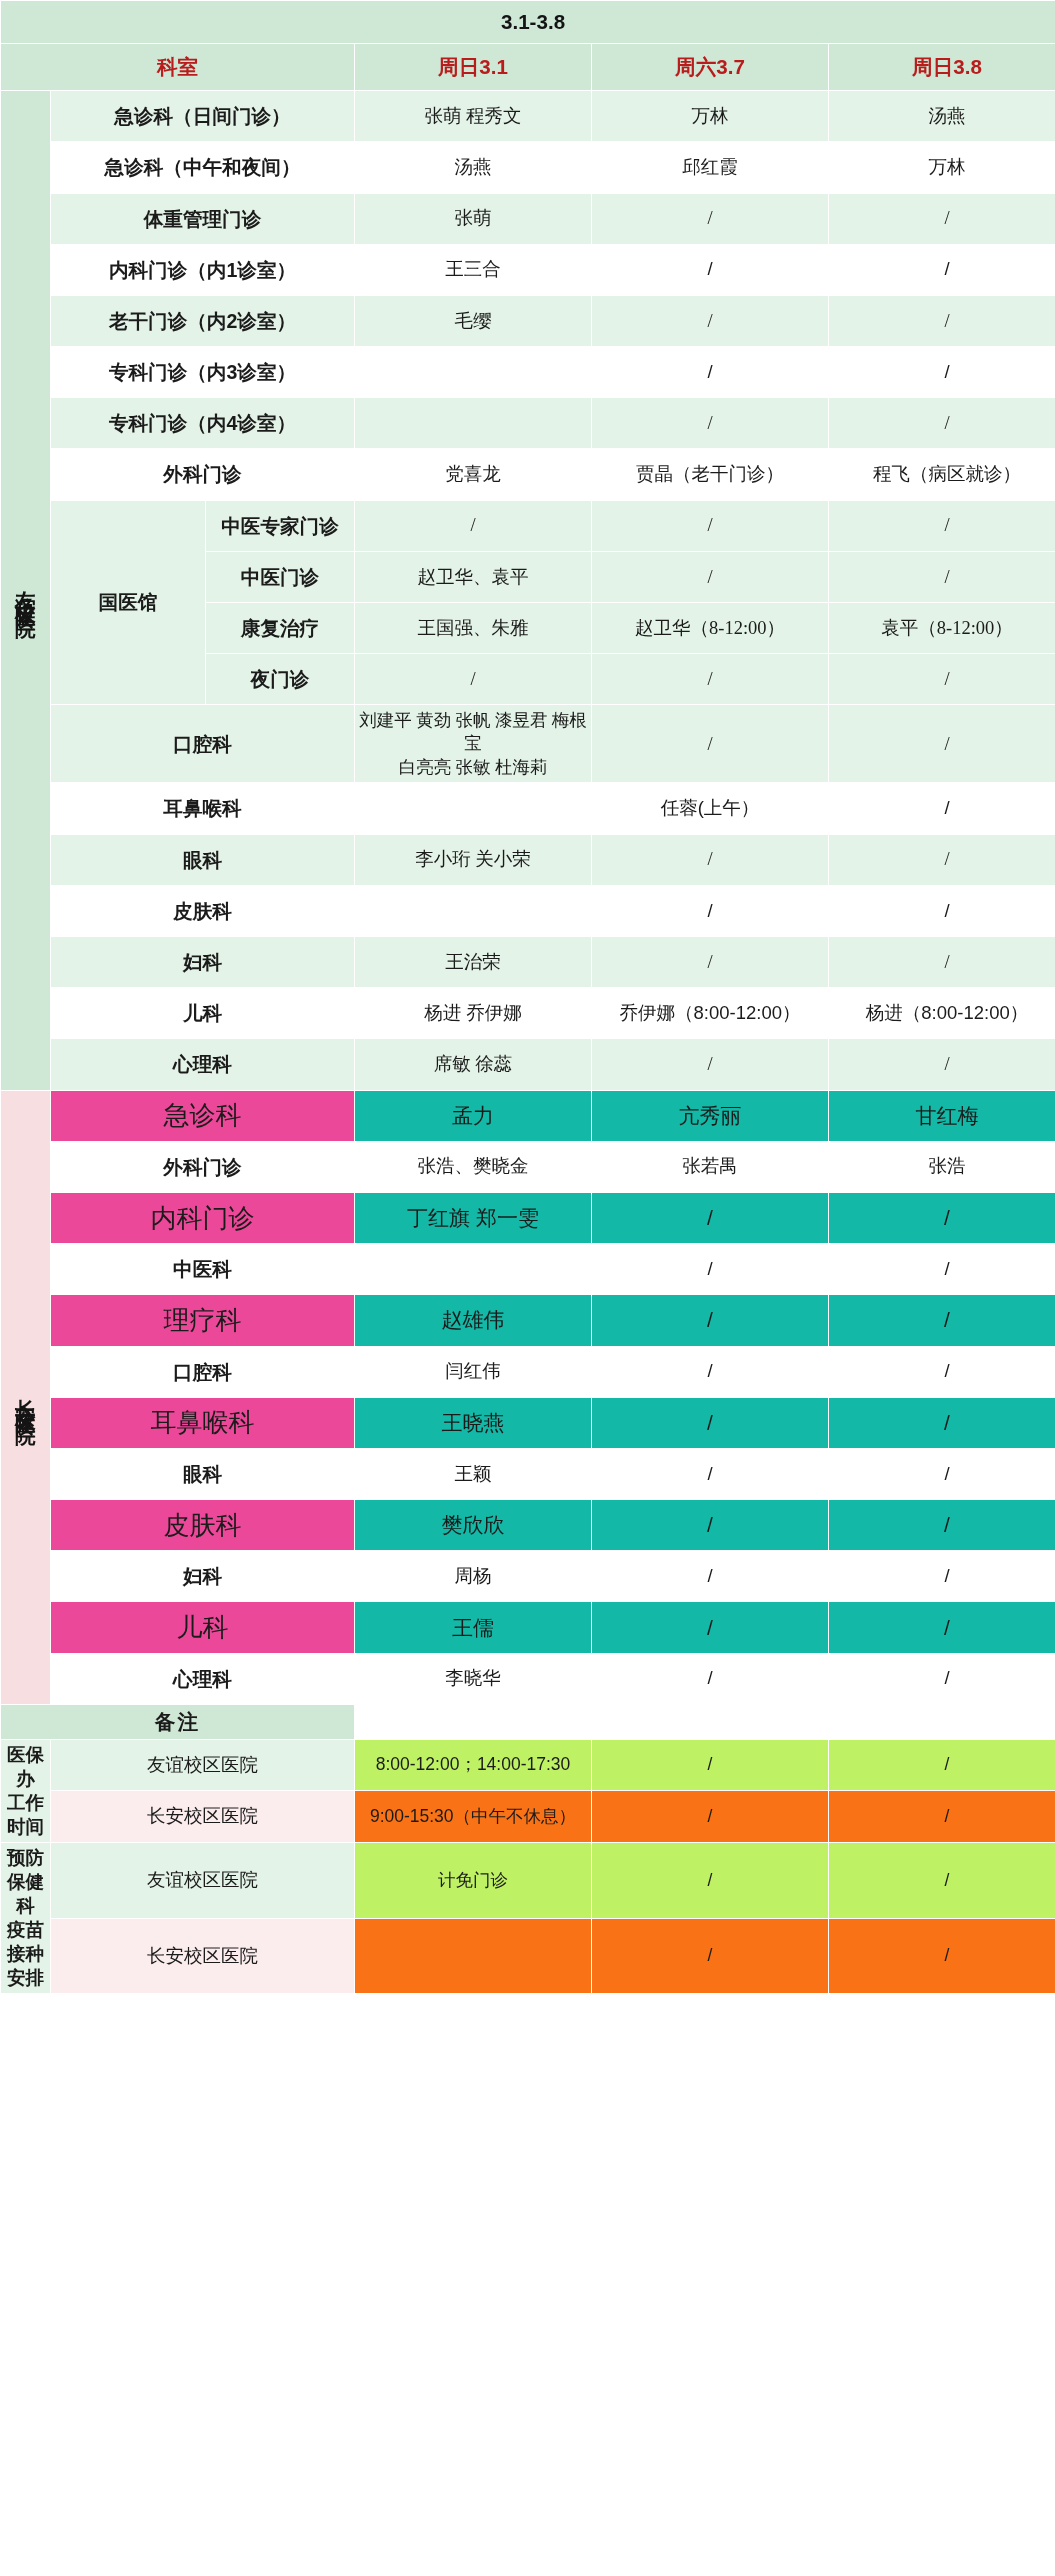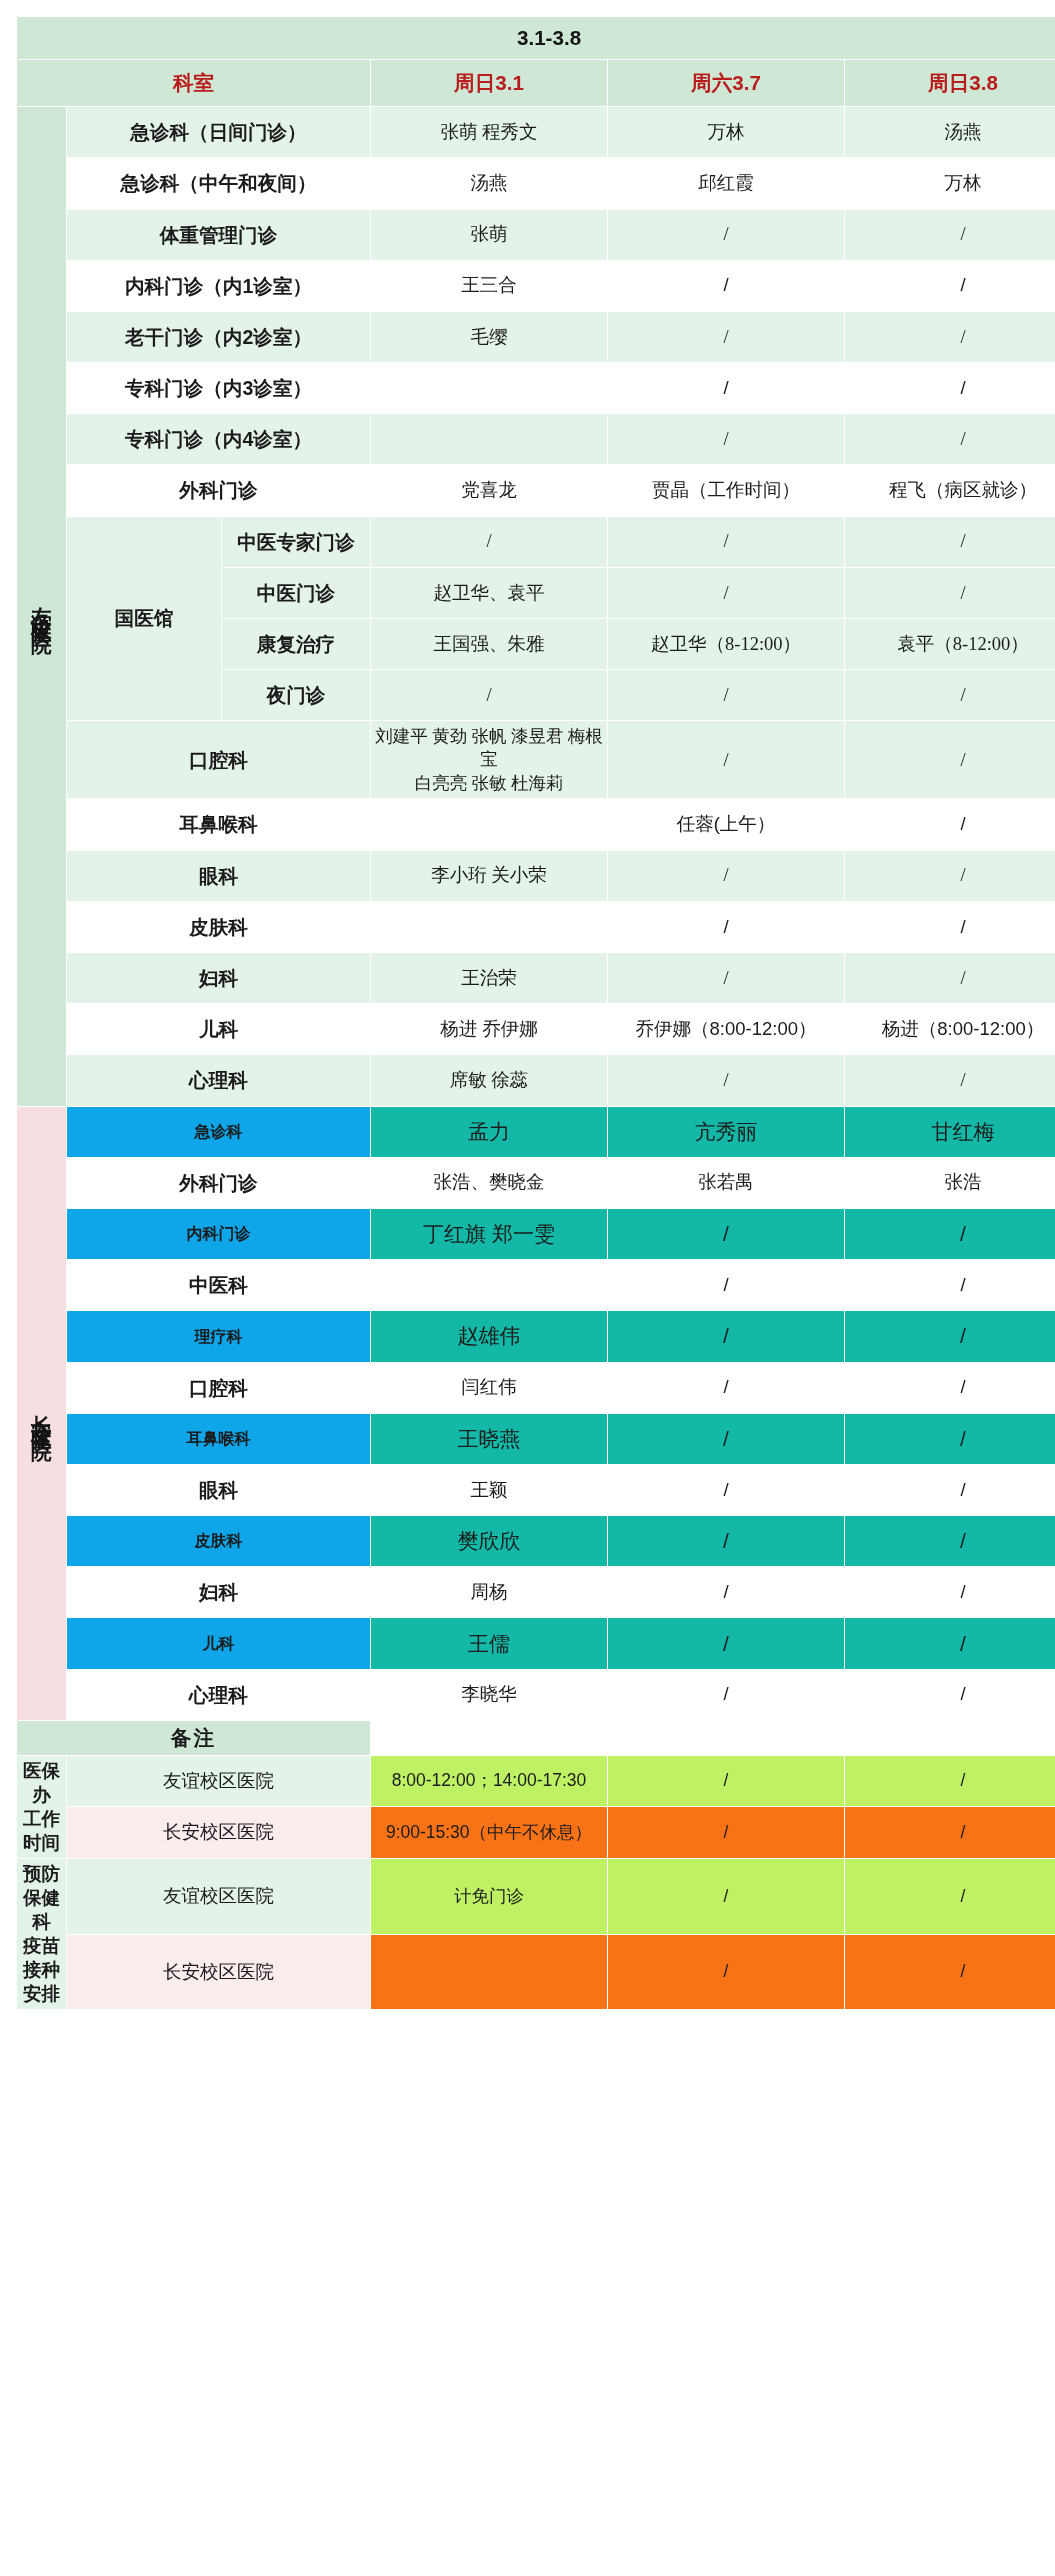--- a/index.html
+++ b/index.html
@@ -4,21 +4,21 @@
 <style>
   html,body{margin:0;padding:0;background:#ffffff;}
   body{
     font-family:"Liberation Sans","DejaVu Sans",sans-serif;
     width:1055px;
     -webkit-font-smoothing:antialiased;
   }
   #sheet{
     width:967px;
     box-sizing:border-box;
-    padding:16px;
+    padding:0;
   }
   table{
     border-collapse:collapse;
     table-layout:fixed;
     width:1055px;
     font-size:19px;
     color:#1b1b1b;
   }
   td{
     border:1.5px solid #ffffff;
@@ -76,23 +76,23 @@
   .g-val{
     background:#e4f3e7;
     font-size:18.5px;
     font-family:Liberation Serif, serif;
   }
   .g-val-white{
     background:#ffffff;
     font-size:18.5px;
   }
   .p-dept{
-    background:#0ea5e9;
-    font-weight:bold;
-    font-size:16px;
+    background:#ec4899;
+    font-weight:normal;
+    font-size:26px;
   }
   .p-dept-white{
     background:#ffffff;
     font-weight:bold;
     font-size:19.6px;
   }
   .p-val{
     background:#14b8a6;
     font-size:21px;
   }
@@ -196,21 +196,21 @@
         </tr>
         <tr>
           <td class="g-dept" colspan="2">专科门诊（内4诊室）</td>
           <td class="g-val tall"></td>
           <td class="g-val tall">/</td>
           <td class="g-val tall">/</td>
         </tr>
         <tr>
           <td class="g-dept-white" colspan="2">外科门诊</td>
           <td class="g-val-white tall">党喜龙</td>
-          <td class="g-val-white tall">贾晶（工作时间）</td>
+          <td class="g-val-white tall">贾晶（老干门诊）</td>
           <td class="g-val-white tall">程飞（病区就诊）</td>
         </tr>
         <tr>
           <td class="g-dept" rowspan="4">国医馆</td>
           <td class="g-dept">中医专家门诊</td>
           <td class="g-val tall">/</td>
           <td class="g-val tall">/</td>
           <td class="g-val tall">/</td>
         </tr>
         <tr>

